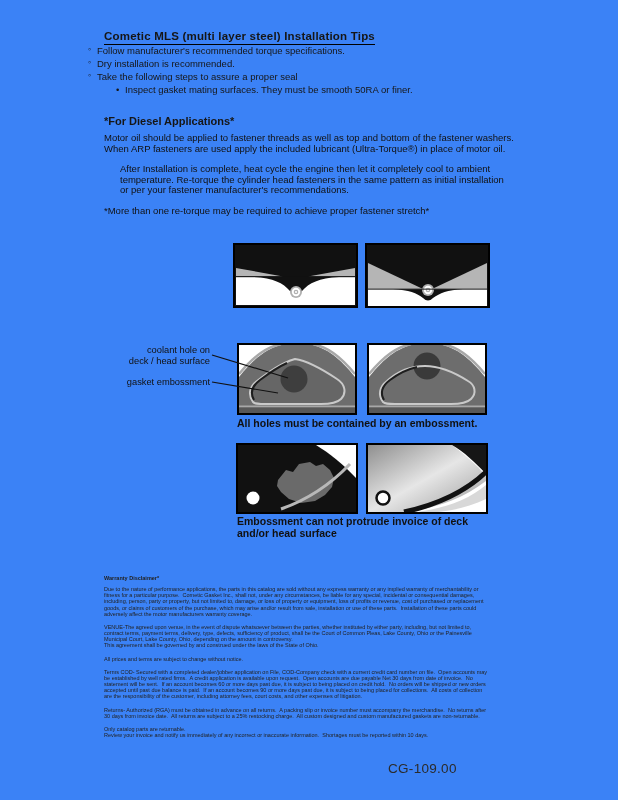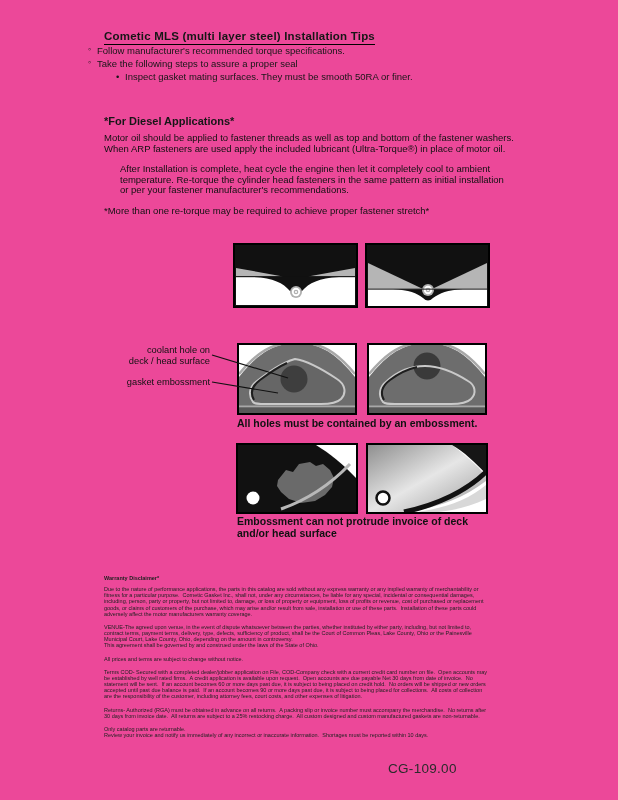--- a/index.html
+++ b/index.html
@@ -1,20 +1,20 @@
 <!DOCTYPE html>
 <html><head>
 <meta charset="utf-8">
 <style>
   * { box-sizing: border-box; margin: 0; padding: 0; }
   html,body { background:#ffffff; }
   #page {
     position: relative;
     width: 618px; height: 800px;
-    background: #ec4899;
+    background: #3b82f6;
     font-family: "Liberation Sans", sans-serif;
     color: #161616;
     overflow: hidden;
   }
   .abs { position: absolute; }
   .title {
     font-size: 11.5px; font-weight: bold;
     border-bottom: 1.5px solid #000;
     padding-bottom: 2px;
     display: inline-block;
@@ -41,20 +41,21 @@
 <body>
 
 <div id="page">
 
   <div class="abs" style="left:104px; top:26px;">
     <span class="title">Cometic MLS (multi layer steel) Installation Tips</span>
   </div>
 
   <ul class="tips abs" style="left:88px; top:44px;">
     <li class="main">Follow manufacturer's recommended torque specifications.</li>
+    <li class="main">Dry installation is recommended.</li>
     <li class="main">Take the following steps to assure a proper seal</li>
     <li class="sub">Inspect gasket mating surfaces.  They must be smooth 50RA or finer.</li>
   </ul>
 
   <div class="h2 abs" style="left:104px; top:115px;">*For Diesel Applications*</div>
   <div class="body-text abs" style="left:104px; top:133px;">Motor oil should be applied to fastener threads as well as top and bottom of the fastener washers.
 When ARP fasteners are used apply the included lubricant (Ultra-Torque®) in place of motor oil.</div>
   <div class="body-text abs" style="left:104px; top:164px;margin-left:16px;">After Installation is complete, heat cycle the engine then let it completely cool to ambient
 temperature. Re-torque the cylinder head fasteners in the same pattern as initial installation
 or per your fastener manufacturer's recommendations.</div>

